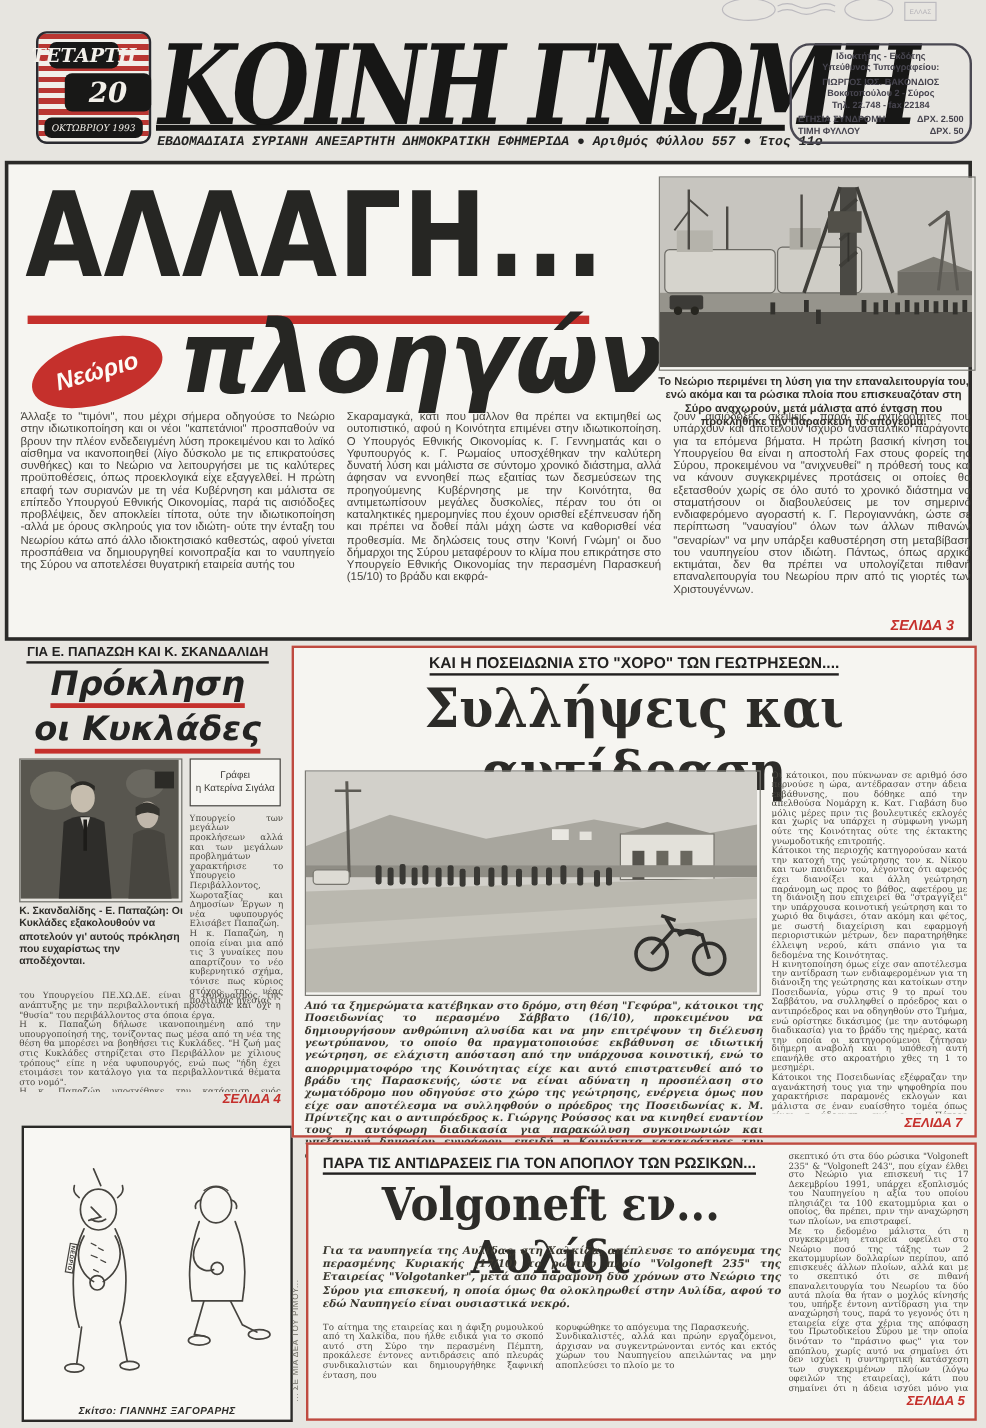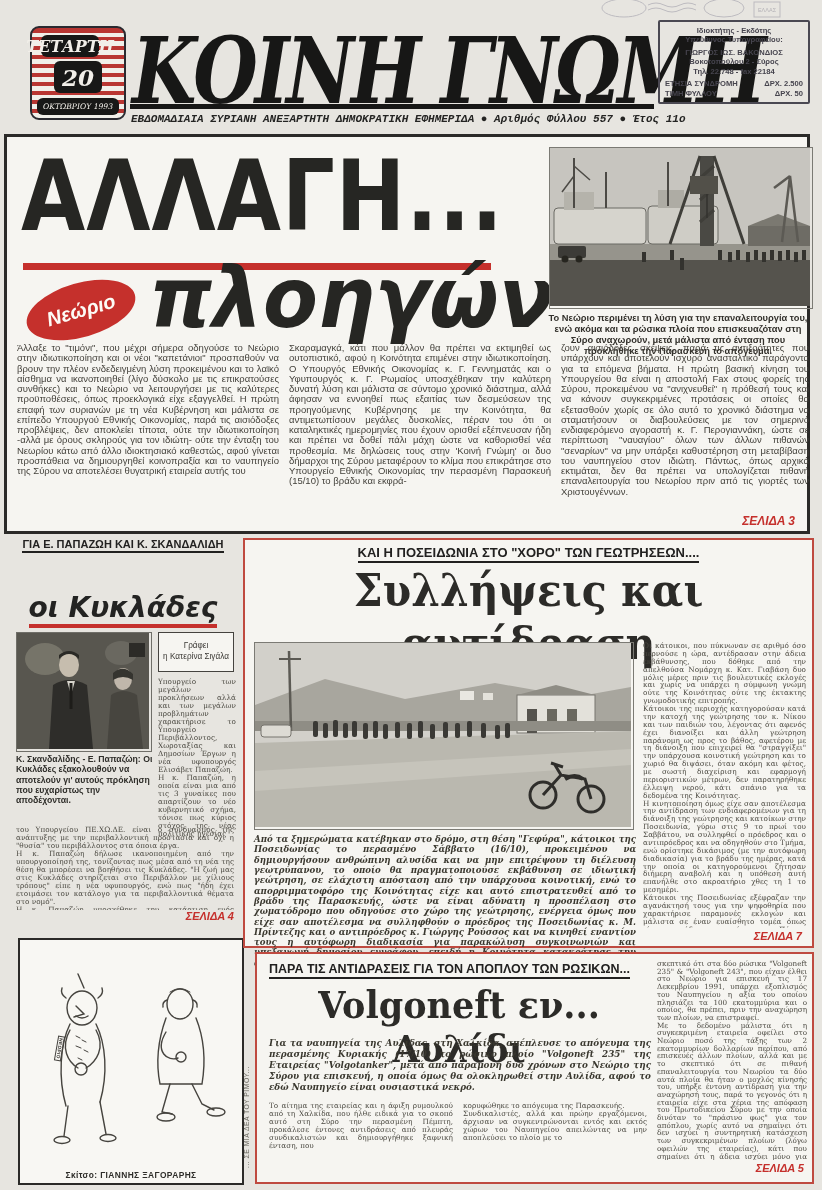--- a/index.html
+++ b/index.html
@@ -18,33 +18,33 @@
   .date-box{
     left:30px;top:26px;width:96px;height:94px;
     border:2px solid #2a2a30;border-radius:9px;
     background:repeating-linear-gradient(180deg,#b93632 0 4.5px,#f1efe9 4.5px 9px);
     box-sizing:border-box;
   }
   .date-pill{position:absolute;background:#181817;color:#f2efe9;border-radius:6px;
     display:flex;align-items:center;justify-content:center;
     font-family:"DejaVu Serif",serif;font-style:italic;}
   .pill-day{left:9px;top:7px;width:58px;height:22px;font-size:16px;font-weight:bold;}
-  .pill-num{left:22px;top:33px;width:48px;height:32px;font-size:23px;font-weight:bold;}
+  .pill-num{left:22px;top:33px;width:72px;height:32px;font-size:23px;font-weight:bold;}
   .pill-my{left:5px;top:70px;width:82px;height:17px;font-size:7.6px;}
   .masthead{
     left:132px;top:16px;width:520px;height:90px;
     font-family:"DejaVu Serif",serif;font-weight:bold;font-style:italic;
     font-size:70px;letter-spacing:-3px;color:#171716;
     transform:scale(1.06,1.32);transform-origin:left top;white-space:nowrap;
   }
   .masthead-rule{left:130px;top:104px;width:524px;height:5px;background:#171716;}
   .subtitle{left:131px;top:113px;width:580px;font-size:11px;font-weight:bold;font-style:italic;color:#242423;font-family:Liberation Mono, monospace;}
   .info-box{
-    left:658px;top:20px;width:152px;height:84px;box-sizing:border-box;
-    border:2px solid #4a4852;border-radius:2px;padding:4px 5px 2px 5px;
+    left:658px;top:36px;width:152px;height:84px;box-sizing:border-box;
+    border:2px solid #4a4852;border-radius:17px;padding:4px 5px 2px 5px;
     font-size:7.6px;font-weight:bold;color:#46444e;text-align:center;line-height:1.25;
   }
   .info-row{display:flex;justify-content:space-between;text-align:left;line-height:1.2;}
   .stamps{left:596px;top:0;width:214px;height:22px;opacity:.55;}
 
   
   .main-box{left:4px;top:134px;width:806px;height:400px;box-sizing:border-box;
     border:3px solid #2b2a28;background:#f6f5f1;}
   .headline-top{left:14px;top:2px;font-family:"DejaVu Sans",sans-serif;font-weight:bold;
     font-size:83px;letter-spacing:1px;color:#262623;transform:scaleY(1.18);transform-origin:left top;white-space:nowrap;}
@@ -76,21 +76,21 @@
   .cyc-ref{right:4px;top:372px;font-size:11px;}
 
   
   .cartoon-box{left:18px;top:938px;width:226px;height:247px;box-sizing:border-box;
     border:2.5px solid #2b2a28;background:#f8f7f3;}
   .bubble{left:7px;top:7px;width:176px;border:1.2px solid #3c3a36;padding:2px 3px;
     font-size:7.2px;line-height:1.25;color:#33312d;background:#f8f7f3;}
   .armband{left:36px;top:96px;border:1px solid #45433f;font-size:4.6px;font-weight:bold;
     writing-mode:vertical-rl;padding:1px 0;transform:rotate(10deg);color:#33312d;letter-spacing:.5px;}
   .cartoon-sig{left:0;bottom:3px;width:100%;text-align:center;font-size:8.4px;font-weight:bold;
-    color:#2e2d29;letter-spacing:.4px;}
+    font-style:italic;color:#2e2d29;letter-spacing:.4px;}
   .cartoon-note{left:243px;top:998px;height:170px;writing-mode:vertical-rl;transform:rotate(180deg);
     font-size:6.8px;color:#6a685f;letter-spacing:.5px;}
 
   
   .pos-box{left:243px;top:538px;width:571px;height:410px;box-sizing:border-box;
     border:2.5px solid #bf4a40;background:#f6f5f1;}
   .pos-kicker{top:5px;width:100%;text-align:center;font-size:13px;color:#222120;}
   .pos-head{top:24px;width:100%;text-align:center;font-family:"DejaVu Serif",serif;
     font-weight:bold;font-size:41px;color:#2c2b28;transform:scaleY(1.1);transform-origin:center top;}
   .pos-photo{left:9px;top:102px;width:378px;height:186px;border:1px solid #7b7a74;}
@@ -212,20 +212,23 @@
   <div class="abs main-col just hidden-overflow" style="left:10px;width:262px;">Άλλαξε το "τιμόνι", που μέχρι σήμερα οδηγούσε το Νεώριο στην ιδιωτικοποίηση και οι νέοι "καπετάνιοι" προσπαθούν να βρουν την πλέον ενδεδειγμένη λύση προκειμένου και το λαϊκό αίσθημα να ικανοποιηθεί (λίγο δύσκολο με τις επικρατούσες συνθήκες) και το Νεώριο να λειτουργήσει με τις καλύτερες προϋποθέσεις, όπως προεκλογικά είχε εξαγγελθεί. Η πρώτη επαφή των συριανών με τη νέα Κυβέρνηση και μάλιστα σε επίπεδο Υπουργού Εθνικής Οικονομίας, παρά τις αισιόδοξες προβλέψεις, δεν αποκλείει τίποτα, ούτε την ιδιωτικοποίηση -αλλά με όρους σκληρούς για τον ιδιώτη- ούτε την ένταξη του Νεωρίου κάτω από άλλο ιδιοκτησιακό καθεστώς, αφού γίνεται προσπάθεια να δημιουργηθεί κοινοπραξία και το ναυπηγείο της Σύρου να αποτελέσει θυγατρική εταιρεία αυτής του</div>
   <div class="abs main-col just hidden-overflow" style="left:282px;width:262px;">Σκαραμαγκά, κάτι που μάλλον θα πρέπει να εκτιμηθεί ως ουτοπιστικό, αφού η Κοινότητα επιμένει στην ιδιωτικοποίηση. Ο Υπουργός Εθνικής Οικονομίας κ. Γ. Γεννηματάς και ο Υφυπουργός κ. Γ. Ρωμαίος υποσχέθηκαν την καλύτερη δυνατή λύση και μάλιστα σε σύντομο χρονικό διάστημα, αλλά άφησαν να εννοηθεί πως εξαιτίας των δεσμεύσεων της προηγούμενης Κυβέρνησης με την Κοινότητα, θα αντιμετωπίσουν μεγάλες δυσκολίες, πέραν του ότι οι καταληκτικές ημερομηνίες που έχουν ορισθεί εξέπνευσαν ήδη και πρέπει να δοθεί πάλι μάχη ώστε να καθορισθεί νέα προθεσμία. Με δηλώσεις τους στην 'Κοινή Γνώμη' οι δυο δήμαρχοι της Σύρου μεταφέρουν το κλίμα που επικράτησε στο Υπουργείο Εθνικής Οικονομίας την περασμένη Παρασκευή (15/10) το βράδυ και εκφρά-</div>
   <div class="abs main-col just hidden-overflow" style="left:554px;width:248px;">ζουν αισιόδοξες σκέψεις, παρά τις αντιξοότητες που υπάρχουν και αποτελούν ισχυρό ανασταλτικό παράγοντα για τα επόμενα βήματα. Η πρώτη βασική κίνηση του Υπουργείου θα είναι η αποστολή Fax στους φορείς της Σύρου, προκειμένου να "ανιχνευθεί" η πρόθεσή τους και να κάνουν συγκεκριμένες προτάσεις οι οποίες θα εξετασθούν χωρίς σε όλο αυτό το χρονικό διάστημα να σταματήσουν οι διαβουλεύσεις με τον σημερινό ενδιαφερόμενο αγοραστή κ. Γ. Περογιαννάκη, ώστε σε περίπτωση "ναυαγίου" όλων των άλλων πιθανών "σεναρίων" να μην υπάρξει καθυστέρηση στη μεταβίβαση του ναυπηγείου στον ιδιώτη. Πάντως, όπως αρχικά εκτιμάται, δεν θα πρέπει να υπολογίζεται πιθανή επαναλειτουργία του Νεωρίου πριν από τις γιορτές των Χριστουγέννων.</div>
 
   <div class="abs page-ref" style="right:12px;bottom:3px;">ΣΕΛΙΔΑ 3</div>
 </div>
 
 <div class="abs cyc">
   <div class="abs cyc-kicker">
     <span class="kicker-span">ΓΙΑ Ε. ΠΑΠΑΖΩΗ ΚΑΙ Κ. ΣΚΑΝΔΑΛΙΔΗ</span>
+  </div>
+  <div class="abs cyc-head" style="top:15px;">
+    <span>Πρόκληση</span>
   </div>
   <div class="abs cyc-head" style="top:53px;">
     <span>οι Κυκλάδες</span>
   </div>
 
   <div class="abs cyc-photo">
     <svg width="132" height="116" viewBox="0 0 132 116">
       <rect width="132" height="116" fill="#58564f"></rect>
       <ellipse cx="28" cy="26" rx="20" ry="16" fill="#767469"></ellipse>
       <ellipse cx="104" cy="20" rx="16" ry="12" fill="#6a6860"></ellipse>

